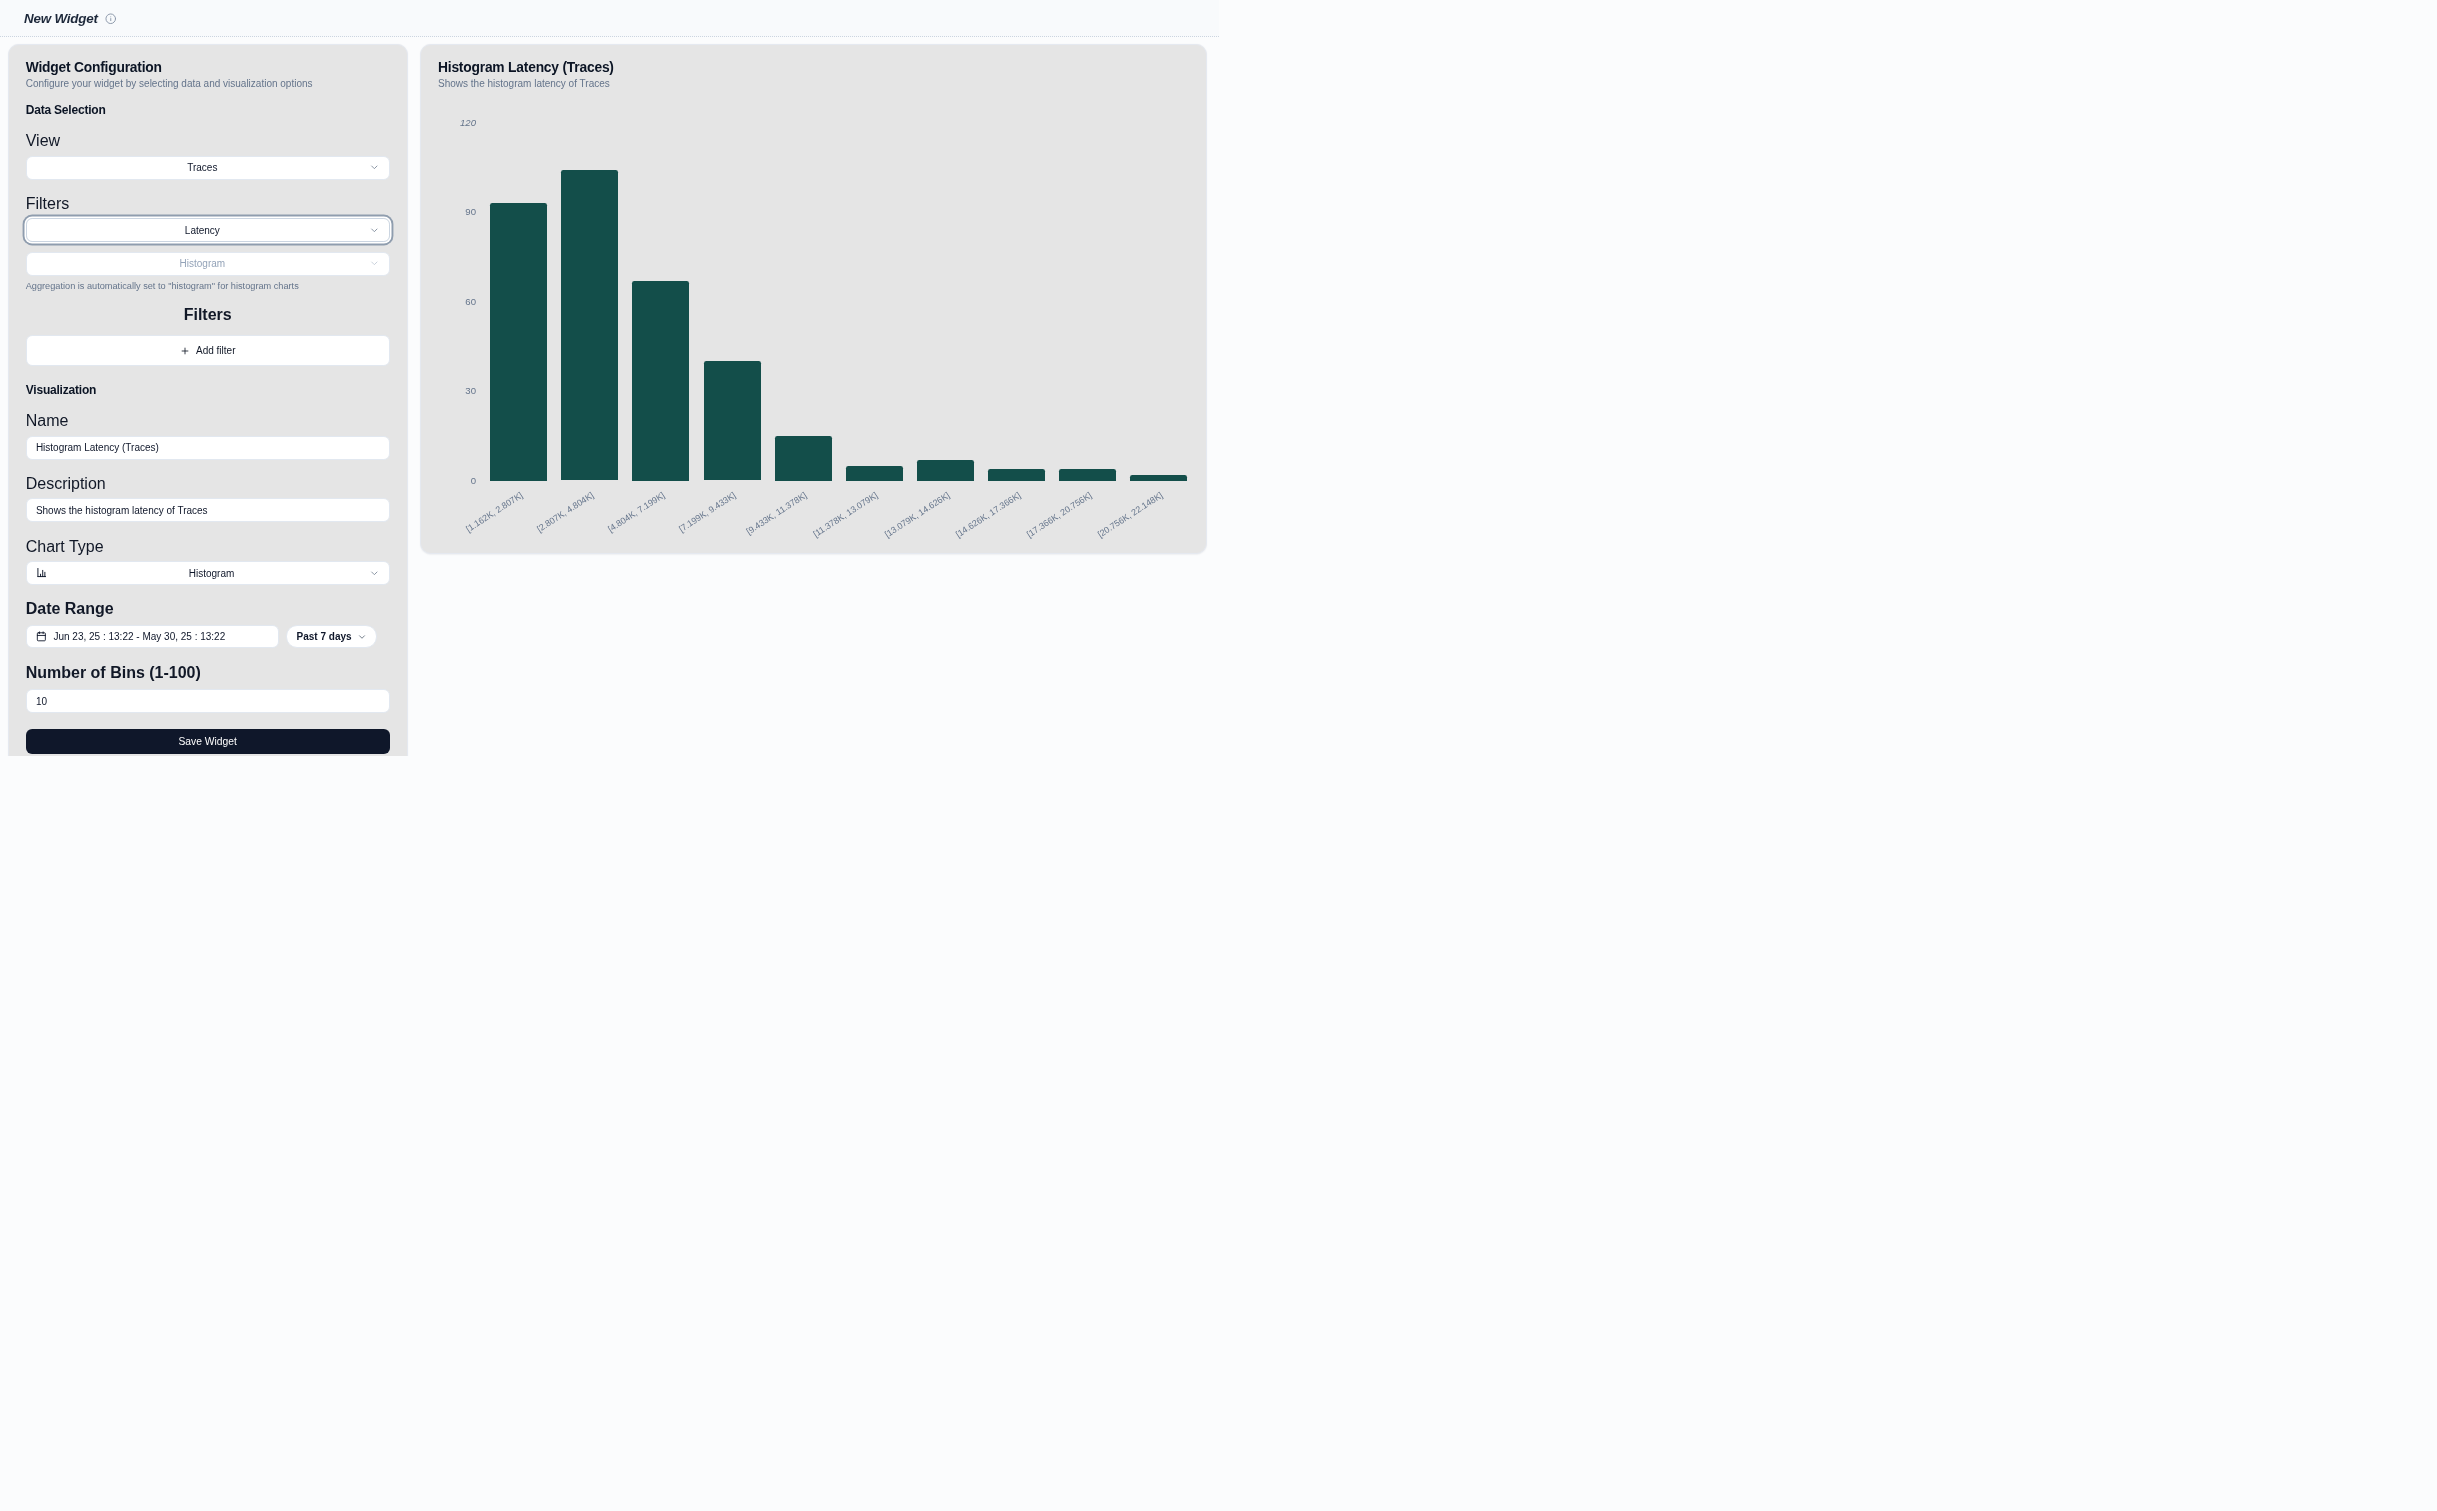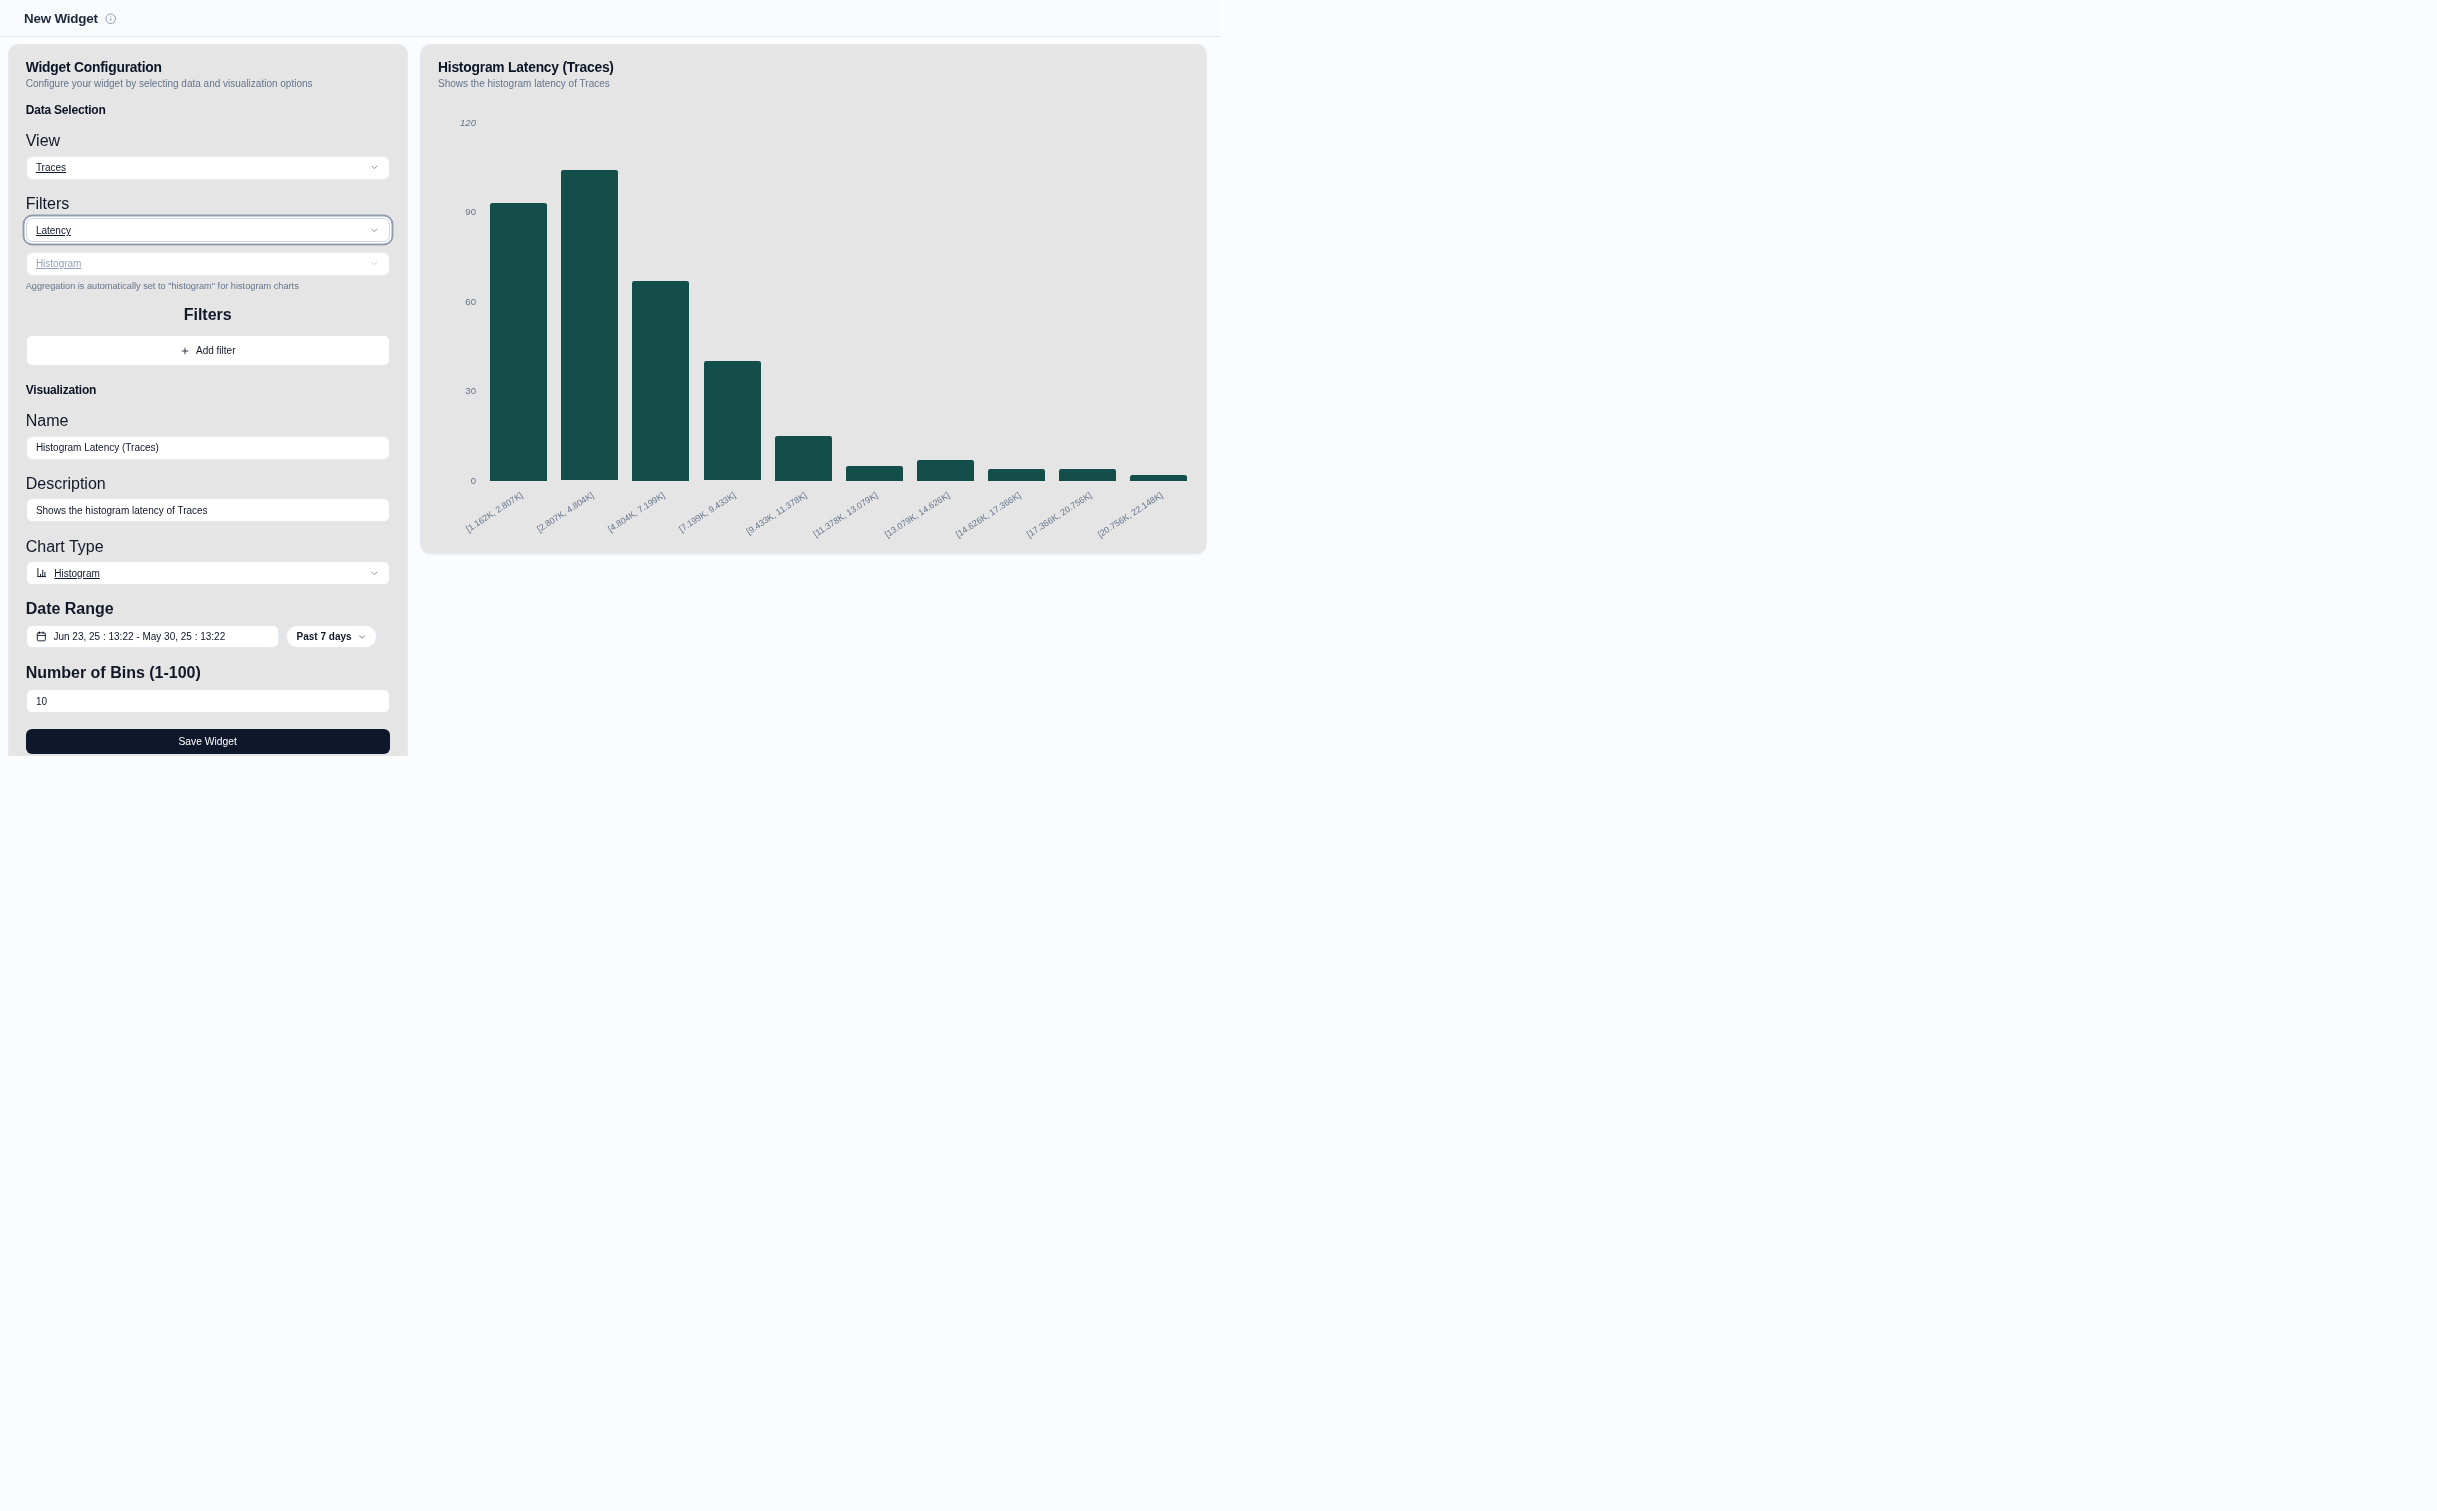--- a/index.html
+++ b/index.html
@@ -10,21 +10,21 @@
     color:#0f172a;
     overflow:hidden;
     position:relative;
   }
   
   .topbar{
     height:37px; background:#f8fafc;
     border-bottom:0.8px dotted #ccd5e0;
     display:flex; align-items:center; padding:0 24px; gap:6.9px;
   }
-  .topbar h1{ font-size:13.4px; font-weight:700; color:#1e293b; letter-spacing:-0.2px; }
+  .topbar h1{ font-size:13.4px; font-weight:700; color:#1e293b; letter-spacing:-0.2px;font-style:italic; }
   .info-ic{ width:11.5px; height:11.5px; color:#8b98a9; display:inline-flex; margin-top:1.5px;}
   .info-ic svg{ width:11.5px; height:11.5px; }
 
   
   .card{
     position:absolute; background:#e5e5e5;
     border:0.8px solid #e5e9f0; border-radius:10.7px;
     box-shadow:0 0.8px 1.5px rgba(15,23,42,.05);
   }
   #config-card{ left:7.7px; top:44px; width:400px; padding:14.5px 17px 15.3px; }
@@ -37,21 +37,21 @@
   .f-label{ display:block; font-size:16px; font-weight:500; color:#111827; margin-bottom:5.4px; }
   .f-label.bold{ font-weight:700; }
 
   .select, .t-input{
     width:100%; height:24px; border:0.8px solid #e2e8f0; border-radius:6.1px;
     background:#fff; display:flex; align-items:center; padding:0 9.2px;
     font-size:10px; color:#0f172a; cursor:pointer;
   }
   .t-input{ cursor:text; }
   input.t-input{ outline:none; font-family:inherit; }
-  .select .val{ flex:1; text-align:left;text-decoration:underline; }
+  .select .val{ flex:1; text-align:center; }
   .chev{ width:10.7px; height:10.7px; color:#7f8b9b; flex:none; }
   .chev svg{ width:10.7px; height:10.7px; display:block;}
 
   .select.focused{
     border:0.8px solid #cbd5e1;
     box-shadow:0 0 0 1.5px #ffffff, 0 0 0 3.4px #8f9dae;
   }
   .select.disabled{ cursor:default; }
   .select.disabled .val{ color:#94a3b8; }
   .select.disabled .chev{ color:#c3ccd8; }

